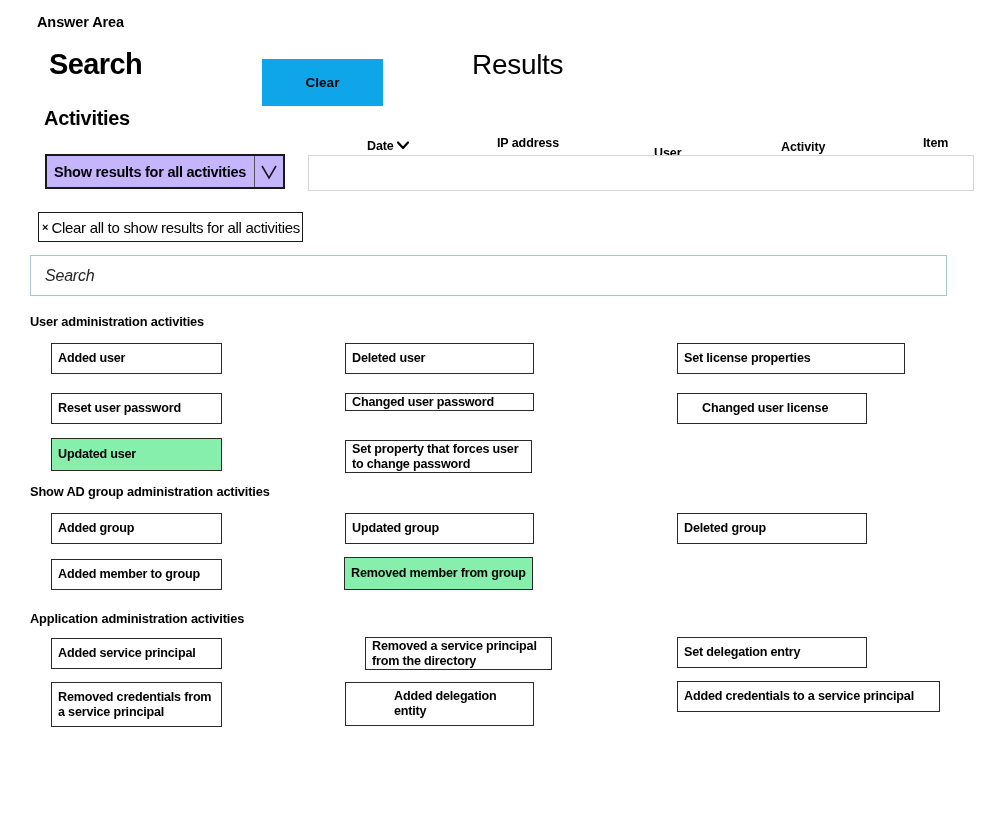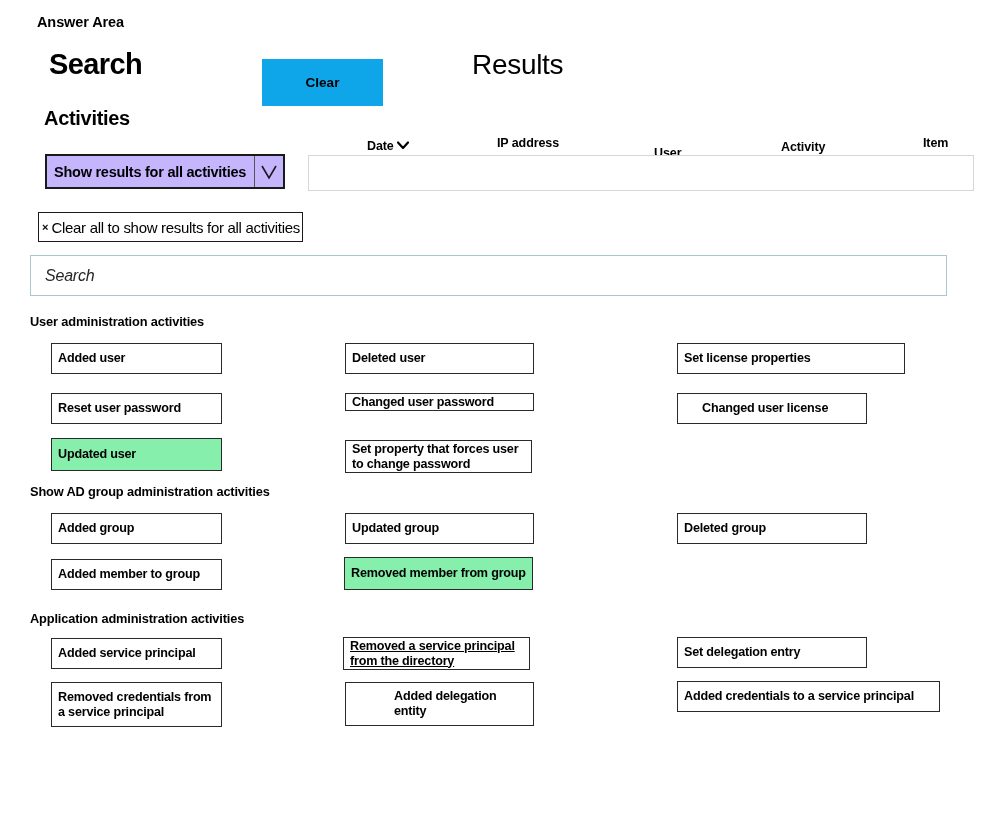--- a/index.html
+++ b/index.html
@@ -263,21 +263,21 @@
     <div class="act-box" style="left: 51px; top: 559px; width: 171px; height: 31px;">
       <span class="bt">Added member to group</span>
     </div>
     <div class="act-box selected" style="left: 344px; top: 557px; width: 189px; height: 33px;">
       <span class="bt">Removed member from group</span>
     </div>
     <div class="section-title" style="left: 30px; top: 611px;">Application administration activities</div>
     <div class="act-box" style="left: 51px; top: 638px; width: 171px; height: 31px;">
       <span class="bt">Added service principal</span>
     </div>
-    <div class="act-box" style="left: 343px; top: 637px; width: 187px; height: 33px; text-decoration: underline;">
+    <div class="act-box" style="left: 365px; top: 637px; width: 187px; height: 33px;">
       <span class="bt">Removed a service principal from the directory</span>
     </div>
     <div class="act-box" style="left: 677px; top: 637px; width: 190px; height: 31px;">
       <span class="bt">Set delegation entry</span>
     </div>
     <div class="act-box" style="left: 51px; top: 682px; width: 171px; height: 45px;">
       <span class="bt">Removed credentials from a service principal</span>
     </div>
     <div class="act-box" style="left: 345px; top: 682px; width: 189px; height: 44px; padding-left: 48px;">
       <span class="bt">Added delegation entity</span>

